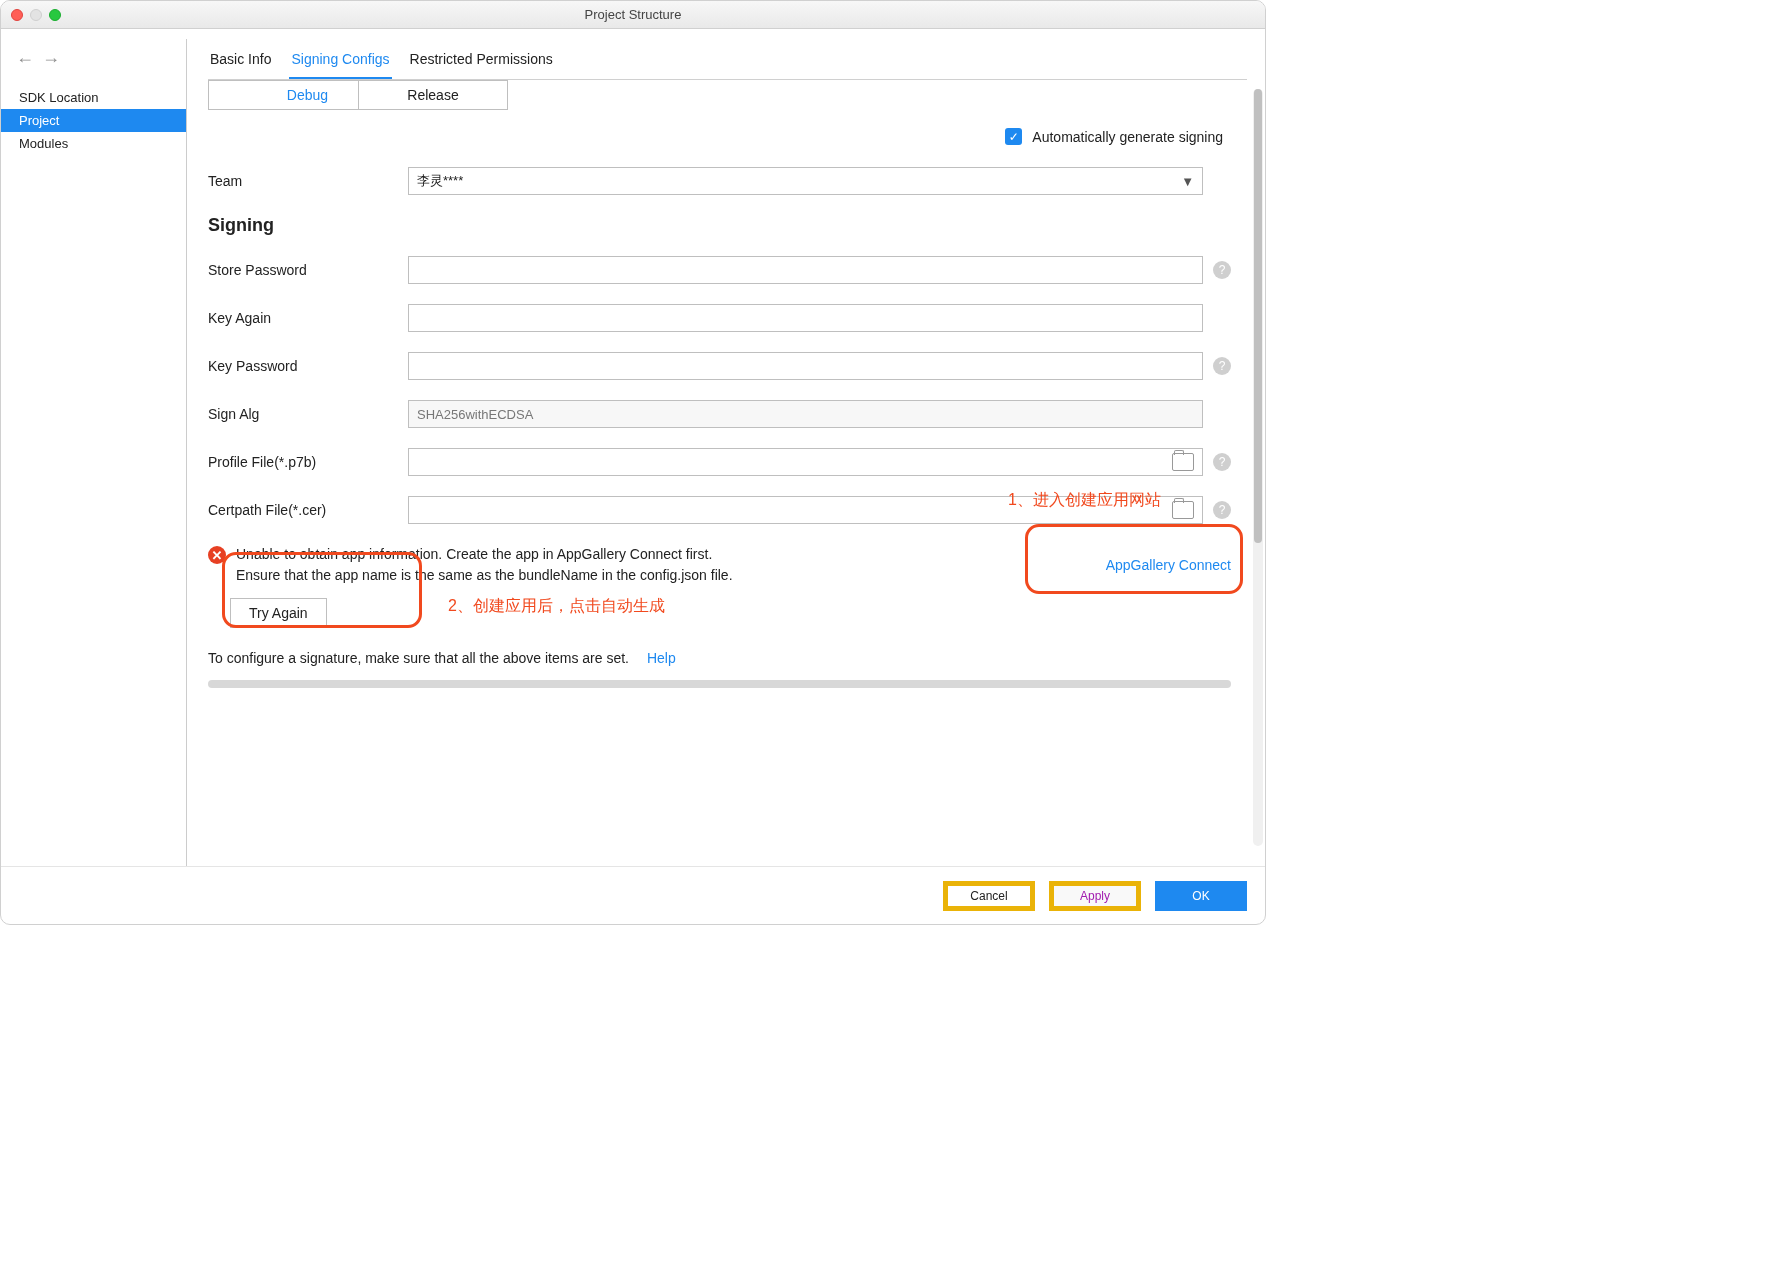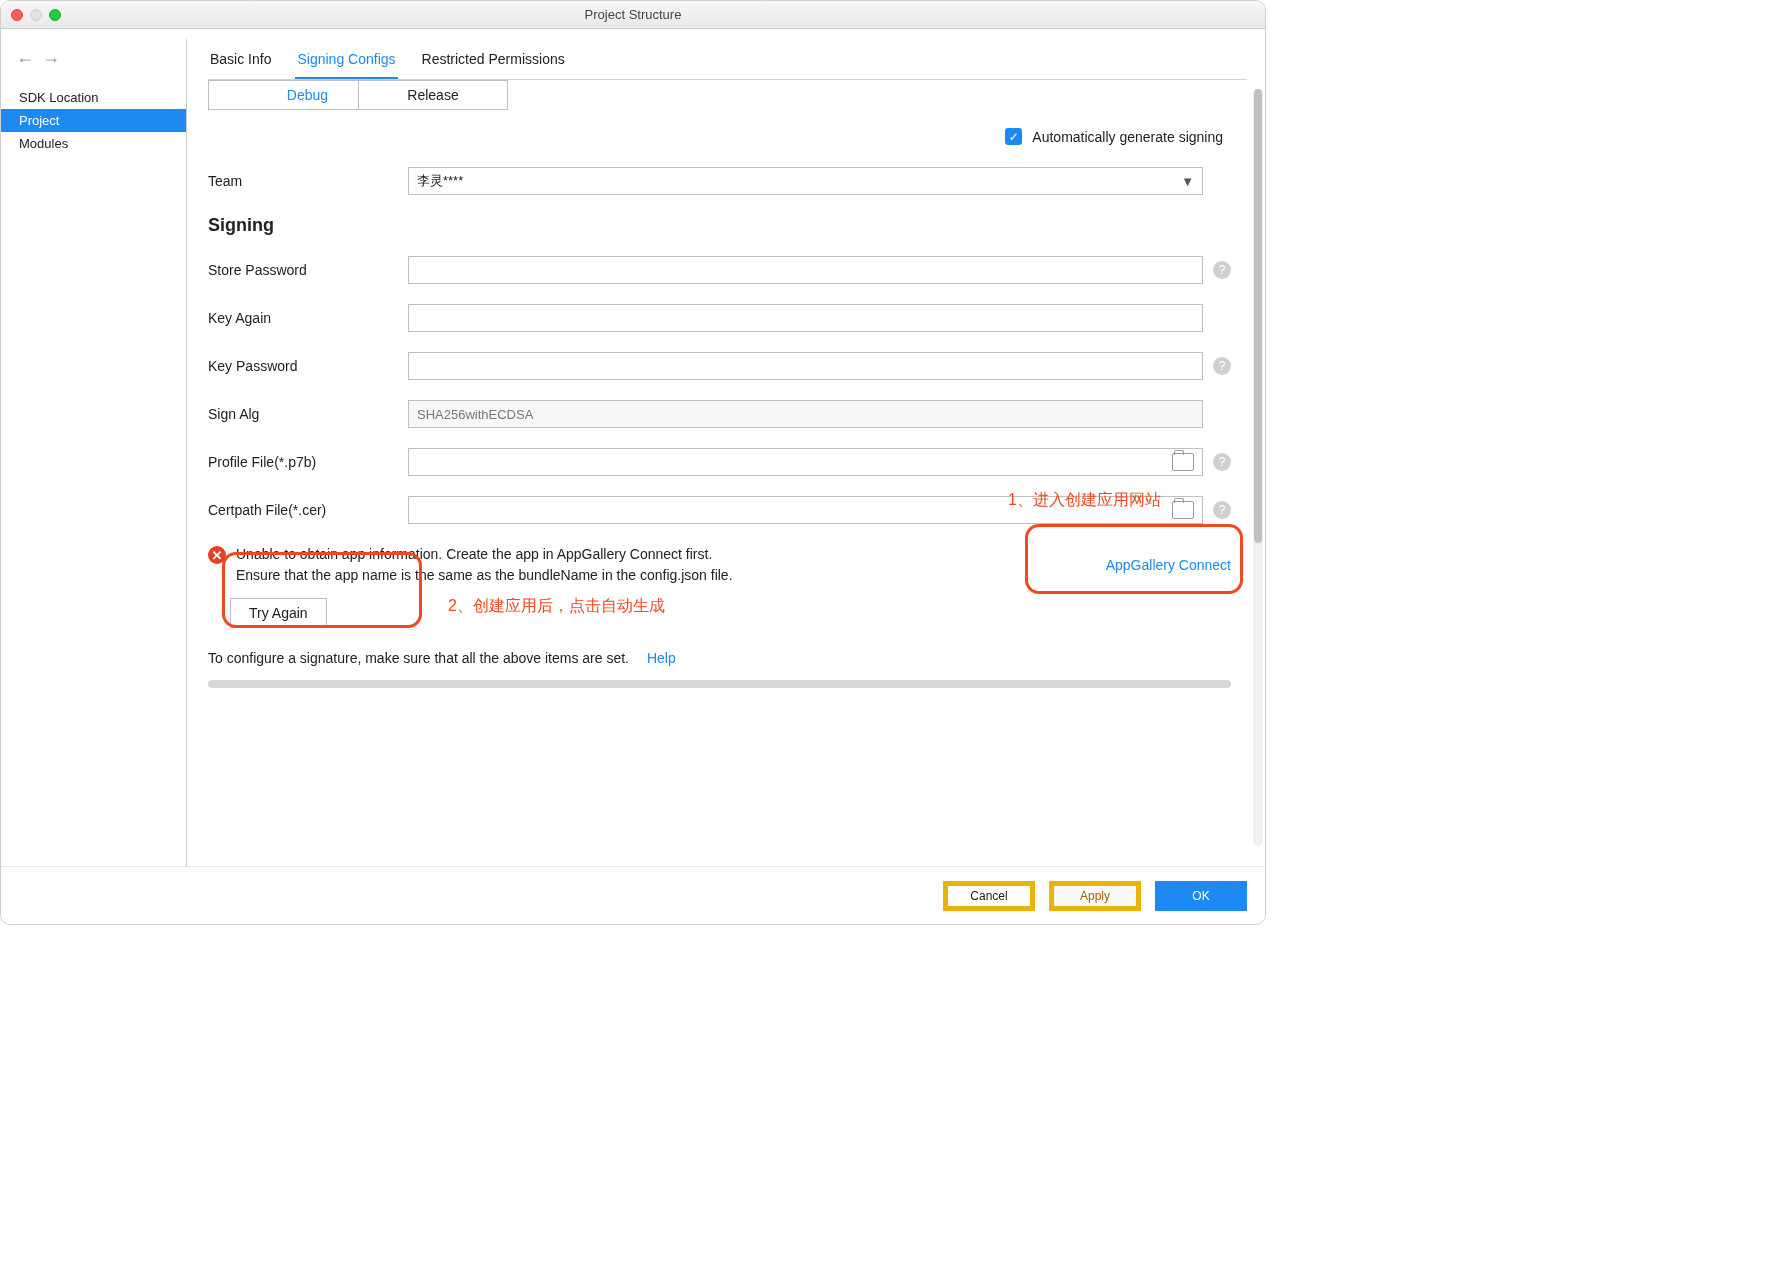--- a/index.html
+++ b/index.html
@@ -14,21 +14,21 @@
 .title { position: absolute; left: 0; right: 0; text-align: center; color: #444; font-size: 13px; }
 .body { flex: 1; display: flex; overflow: hidden; }
 .sidebar { width: 185px; border-right: none; padding-top: 10px; position: relative; }
 .sidebar::after { content: ""; position: absolute; top: 10px; right: -1px; bottom: 0; width: 1px; background: #ccc; }
 .navarrows { display: flex; gap: 8px; padding: 8px 15px 18px; }
 .arr { color: #8f8f8f; font-size: 18px; }
 .slist { list-style: none; }
 .slist li { padding: 4px 18px; font-size: 13px; color: #222; cursor: default; }
 .slist li.sel { background: #1e89f0; color: #fff; }
 .main { flex: 1; display: flex; flex-direction: column; padding: 0 18px 0 22px; overflow: hidden; }
-.tabs { display: flex; gap: 22px; border-bottom: 1px solid #d0d0d0; margin-top: 12px; }
+.tabs { display: flex; gap: 16px; border-bottom: 1px solid #d0d0d0; margin-top: 12px; }
 .tab { padding: 10px 2px 10px; font-size: 14px; color: #222; border-bottom: 2px solid transparent; }
 .tab.active { color: #1e89f0; border-bottom-color: #1e89f0; }
 .subtabs { display: flex; margin-top: 0; }
 .subtab { width: 150px; text-align: center; padding: 6px 0; border: 1px solid #bfbfbf; font-size: 14px; background: #fff; }
 .subtab.first { border-right: none; }
 .subtab.active { color: #1e89f0; padding-left: 48px; }
 .content { flex: 1; overflow-y: auto; padding-right: 16px; }
 .autosign { display: flex; justify-content: flex-end; align-items: center; gap: 10px; margin: 18px 8px 22px 0; font-size: 14px; color: #222; }
 .chk { width: 17px; height: 17px; background: #1e89f0; border-radius: 3px; display: inline-flex; align-items: center; justify-content: center; color: #fff; font-size: 12px; }
 .formrow { display: flex; align-items: center; margin-bottom: 20px; }
@@ -46,21 +46,21 @@
 .errtext { font-size: 14px; color: #222; line-height: 1.5; }
 .linkAG { color: #1e89f0; font-size: 14px; }
 .tryagain { border: 1px solid #bfbfbf; background: #fff; padding: 6px 18px; font-size: 14px; display: inline-block; margin: 12px 0 0 22px; }
 .anno { border: 3px solid #f1491e; border-radius: 14px; position: absolute; }
 .annot { color: #f1491e; font-size: 16px; position: absolute; white-space: nowrap; }
 .hintrow { font-size: 14px; color: #222; margin-top: 22px; }
 .hintrow .hl { color: #1e89f0; margin-left: 14px; }
 .hbar { height: 8px; background: #d8d8d8; border-radius: 4px; margin: 14px 0 0; }
 .footer { height: 58px; border-top: 1px solid #e5e5e5; display: flex; justify-content: flex-end; align-items: center; gap: 14px; padding: 0 18px; }
 .btn { min-width: 92px; height: 30px; border: 5px solid #eab308; background: #fff; font-size: 12px; display: inline-flex; align-items: center; justify-content: center; }
-.btn.dis { color: #a16207; background: #f9f9f9; }
+.btn.dis { color: #a21caf; background: #f9f9f9; }
 .btn.pri { background: #1e89f0; color: #fff; border-color: #1e89f0; }
 .scroll { width: 10px; background: #f0f0f0; position: absolute; right: 2px; top: 60px; bottom: 20px; border-radius: 5px; }
 .thumb { position: absolute; left: 1px; right: 1px; top: 0; height: 60%; background: #c0c0c0; border-radius: 5px; }
 .mainwrap { position: relative; flex: 1; display: flex; flex-direction: column; overflow: hidden; }
 </style>
 </head>
 <body>
 
 <div class="window">
   <div class="titlebar">

